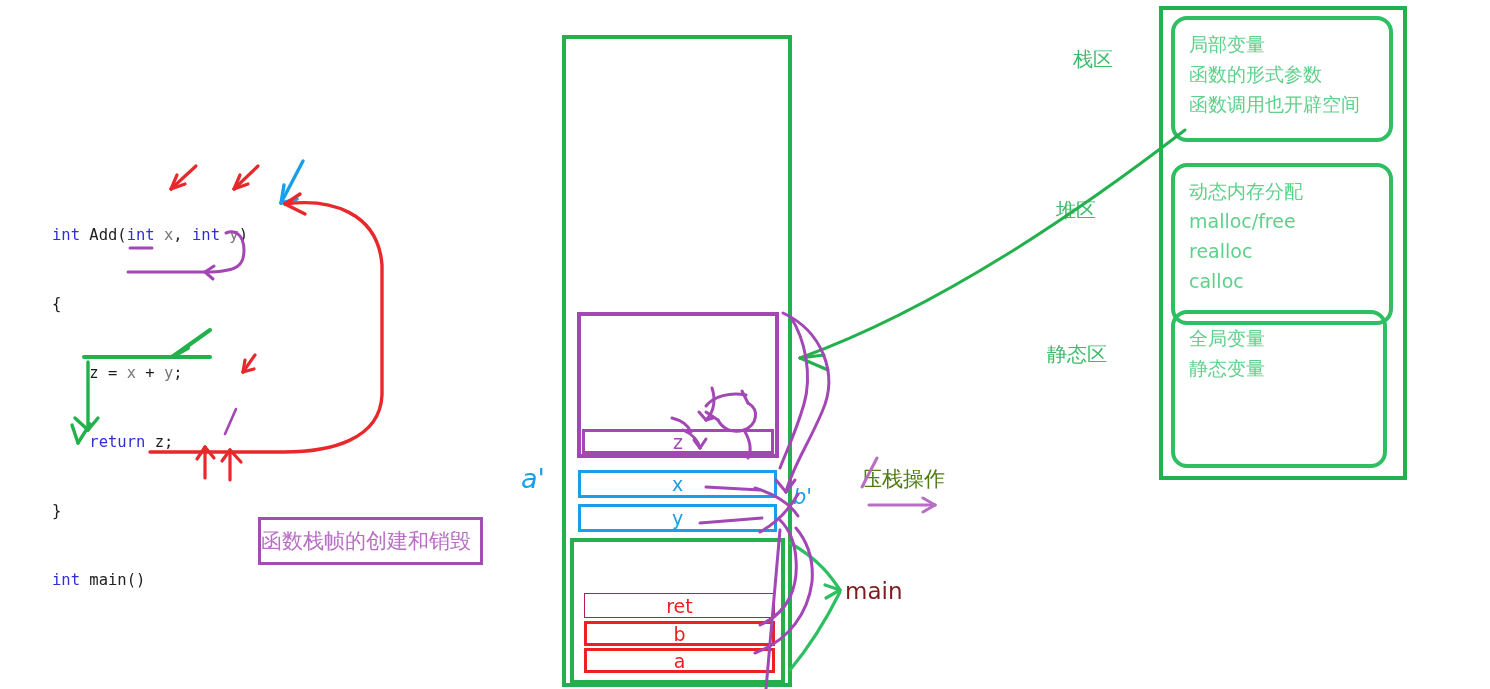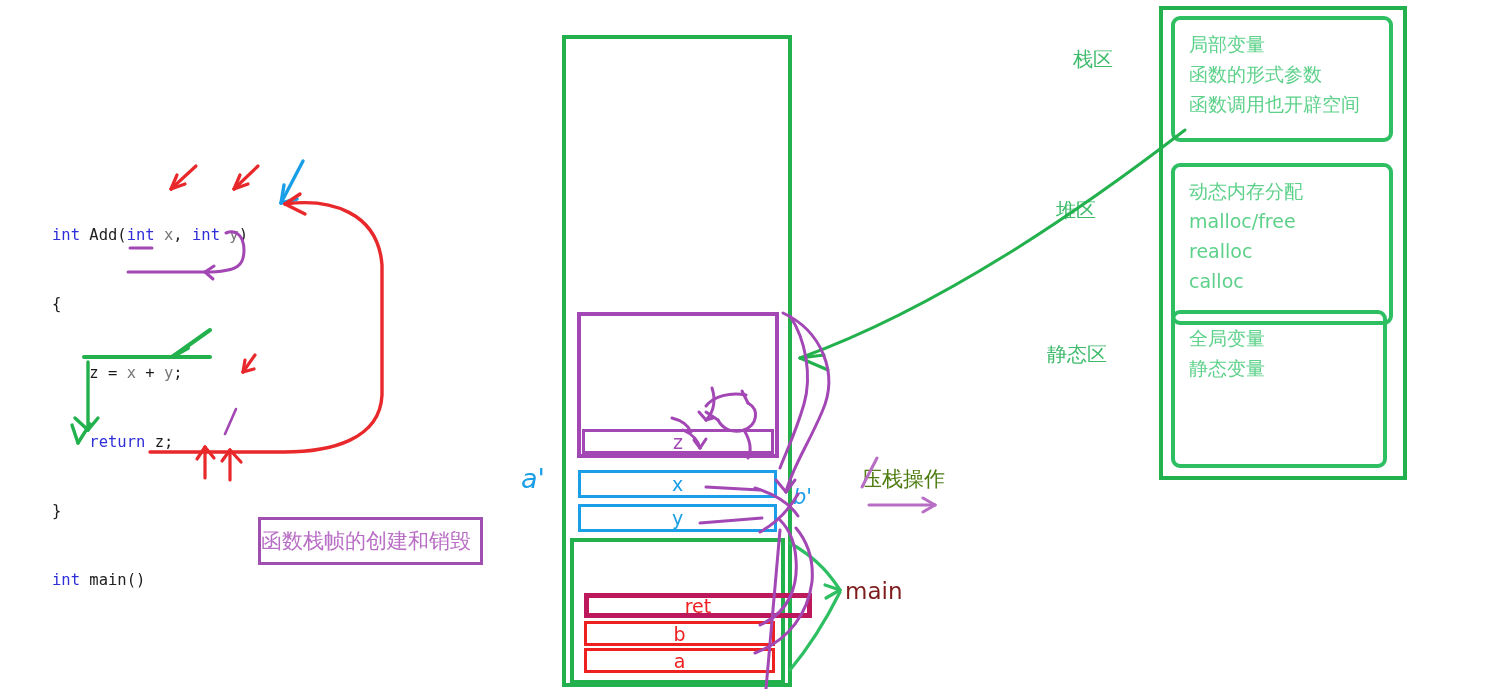--- a/index.html
+++ b/index.html
@@ -46,21 +46,21 @@
   .purple-frame{
     position:absolute;left:577px;top:312px;width:202px;height:146px;
     border:4px solid #a347b5;box-sizing:border-box;
   }
   .slot{position:absolute;box-sizing:border-box;
     display:flex;align-items:center;justify-content:center;
     font-size:19px;font-family:"DejaVu Sans","Liberation Sans",sans-serif;}
   .slot-z{left:582px;top:429px;width:192px;height:25px;border:3px solid #a347b5;color:#a347b5;}
   .slot-x{left:578px;top:470px;width:199px;height:28px;border:3px solid #1a9ee8;color:#1a9ee8;}
   .slot-y{left:578px;top:504px;width:199px;height:28px;border:3px solid #1a9ee8;color:#1a9ee8;}
-  .slot-ret{left:584px;top:593px;width:228px;height:25px;border:5px solid #be185d;color:#ef2020;}
+  .slot-ret{left:584px;top:593px;width:191px;height:25px;border:1px solid #be185d;color:#ef2020;}
   .slot-b{left:584px;top:621px;width:191px;height:25px;border:3px solid #ef2020;color:#ef2020;}
   .slot-a{left:584px;top:648px;width:191px;height:25px;border:3px solid #ef2020;color:#ef2020;}
 
   .hand{font-family:"DejaVu Sans","Liberation Sans",sans-serif;}
 
   .lbl-ap{left:521px;top:463px;color:#1a9ee8;font-size:27px;font-style:italic;}
   .lbl-bp{left:793px;top:485px;color:#1a9ee8;font-size:21px;font-style:italic;}
   .lbl-main{left:845px;top:578px;color:#7f1d1d;font-size:23px;text-align:right;}
   .lbl-push{left:861px;top:465px;color:#4d7c0f;font-size:21px;}
 
@@ -68,21 +68,21 @@
   .lbl-stackzone{left:1073px;top:46px;}
   .lbl-heapzone{left:1056px;top:197px;}
   .lbl-staticzone{left:1047px;top:341px;}
 
   
   .right-outer{
     position:absolute;left:1159px;top:6px;width:248px;height:474px;
     border:4px solid #22b14c;box-sizing:border-box;
   }
   .rbox{
-    position:absolute;box-sizing:border-box;border:4px solid #2fbf63;border-radius:9px;
+    position:absolute;box-sizing:border-box;border:4px solid #2fbf63;border-radius:16px;
     padding:9px 8px 0 14px;
   }
   .rbox div{
     color:#5dd18a;font-size:19px;line-height:30px;white-space:nowrap;
     font-family:"DejaVu Sans","Liberation Sans",sans-serif;
   }
   .rbox-1{left:1171px;top:16px;width:222px;height:126px;}
   .rbox-2{left:1171px;top:163px;width:222px;height:162px;}
   .rbox-3{left:1171px;top:310px;width:216px;height:158px;}
 

